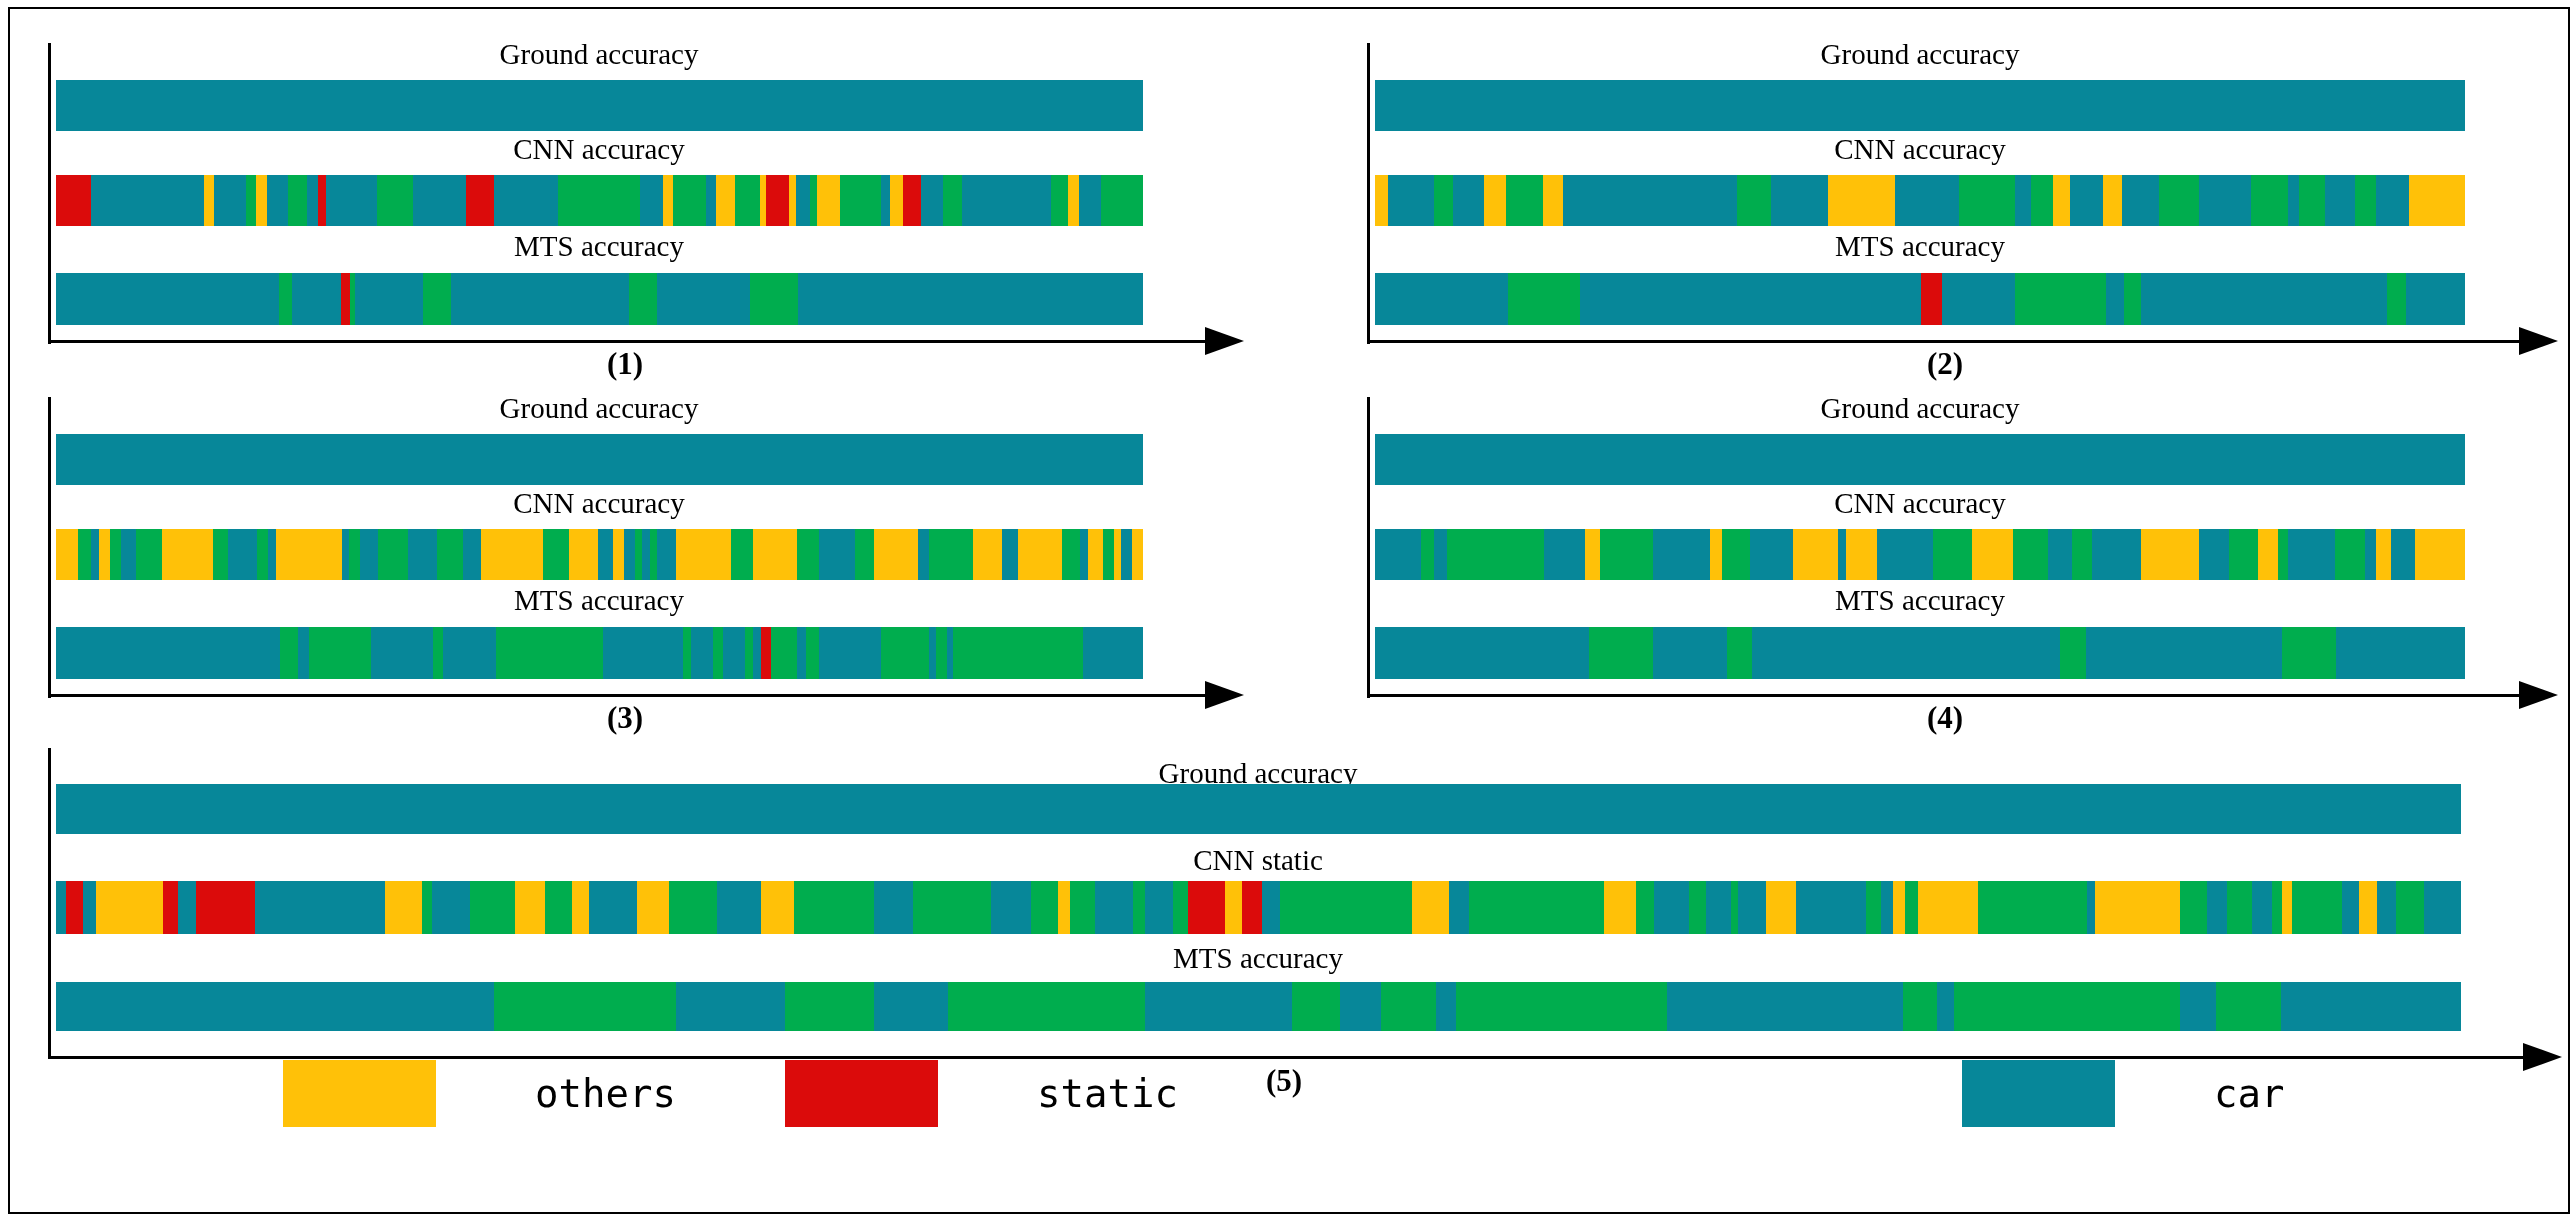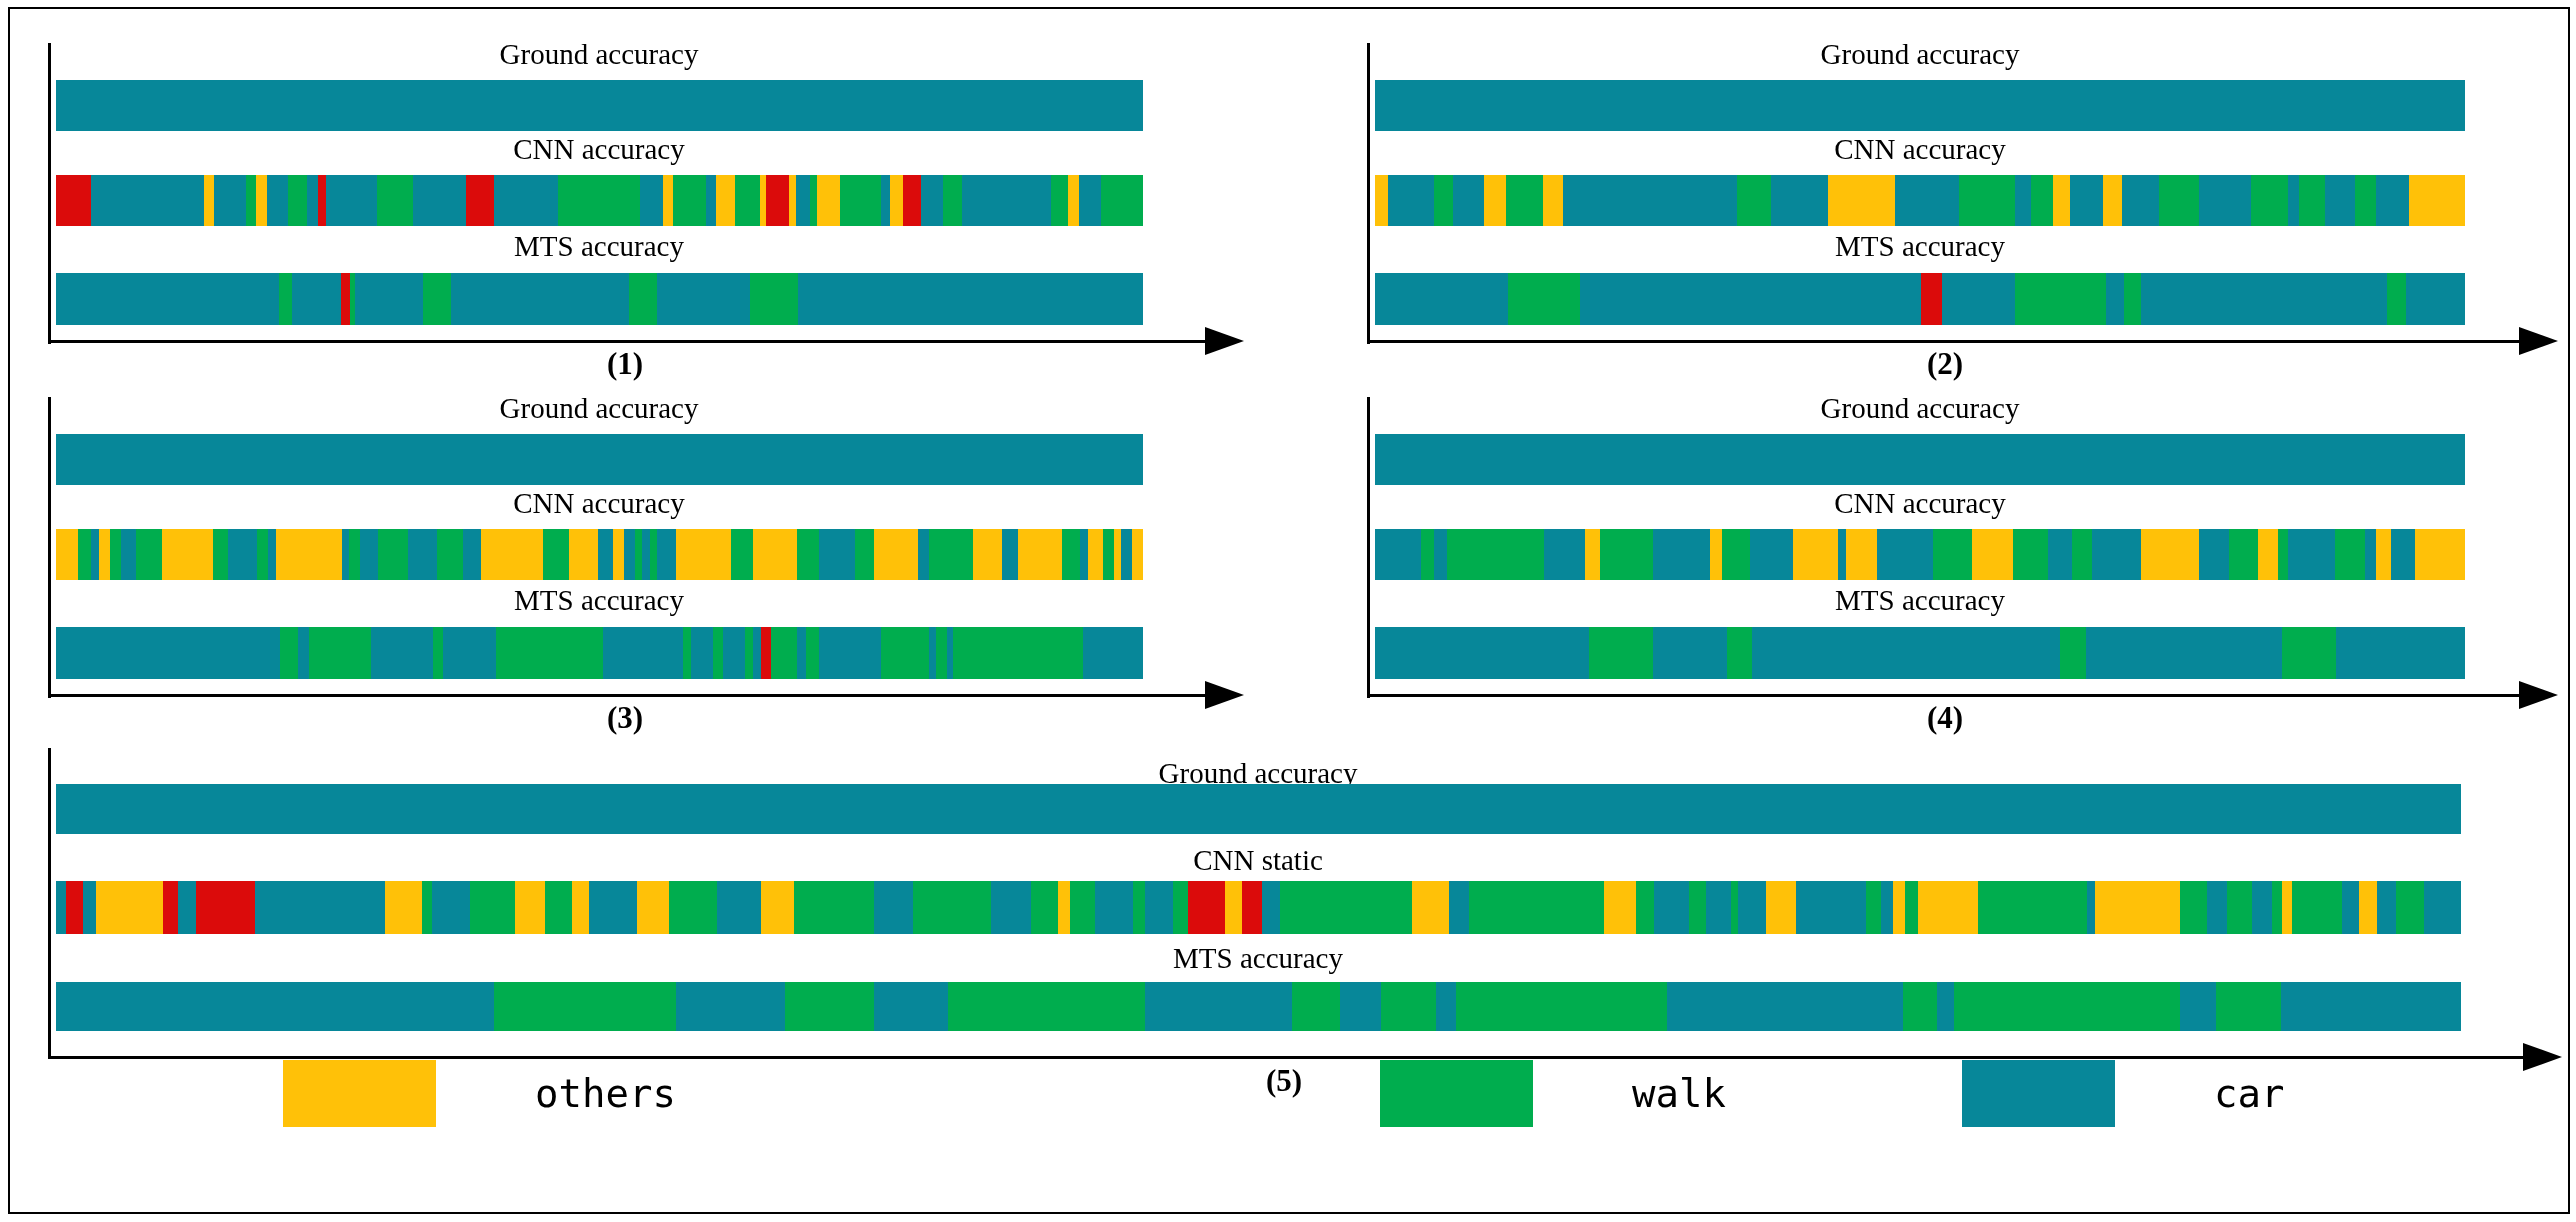--- a/index.html
+++ b/index.html
@@ -404,23 +404,23 @@
         </div>
         <div class="panel-number" style="left: 1284px; top: 1063px;">(5)</div>
       </div>
     </div>
 
   <div class="legend">
     <div class="legend-item" style="left:283px">
       <div class="swatch" style="background: rgb(255, 193, 8);"></div>
       <span class="legend-label">others</span>
     </div>
-    <div class="legend-item" style="left:1380px">
-      <div class="swatch" style="background: rgb(0, 173, 78);"></div>
-      <span class="legend-label">walk</span>
+    <div class="legend-item" style="left:785px">
+      <div class="swatch" style="background: rgb(219, 11, 11);"></div>
+      <span class="legend-label">static</span>
     </div>
     <div class="legend-item" style="left:1962px">
       <div class="swatch" style="background: rgb(7, 135, 153);"></div>
       <span class="legend-label">car</span>
     </div>
   </div>
 </div>
 
 
 </body></html>

